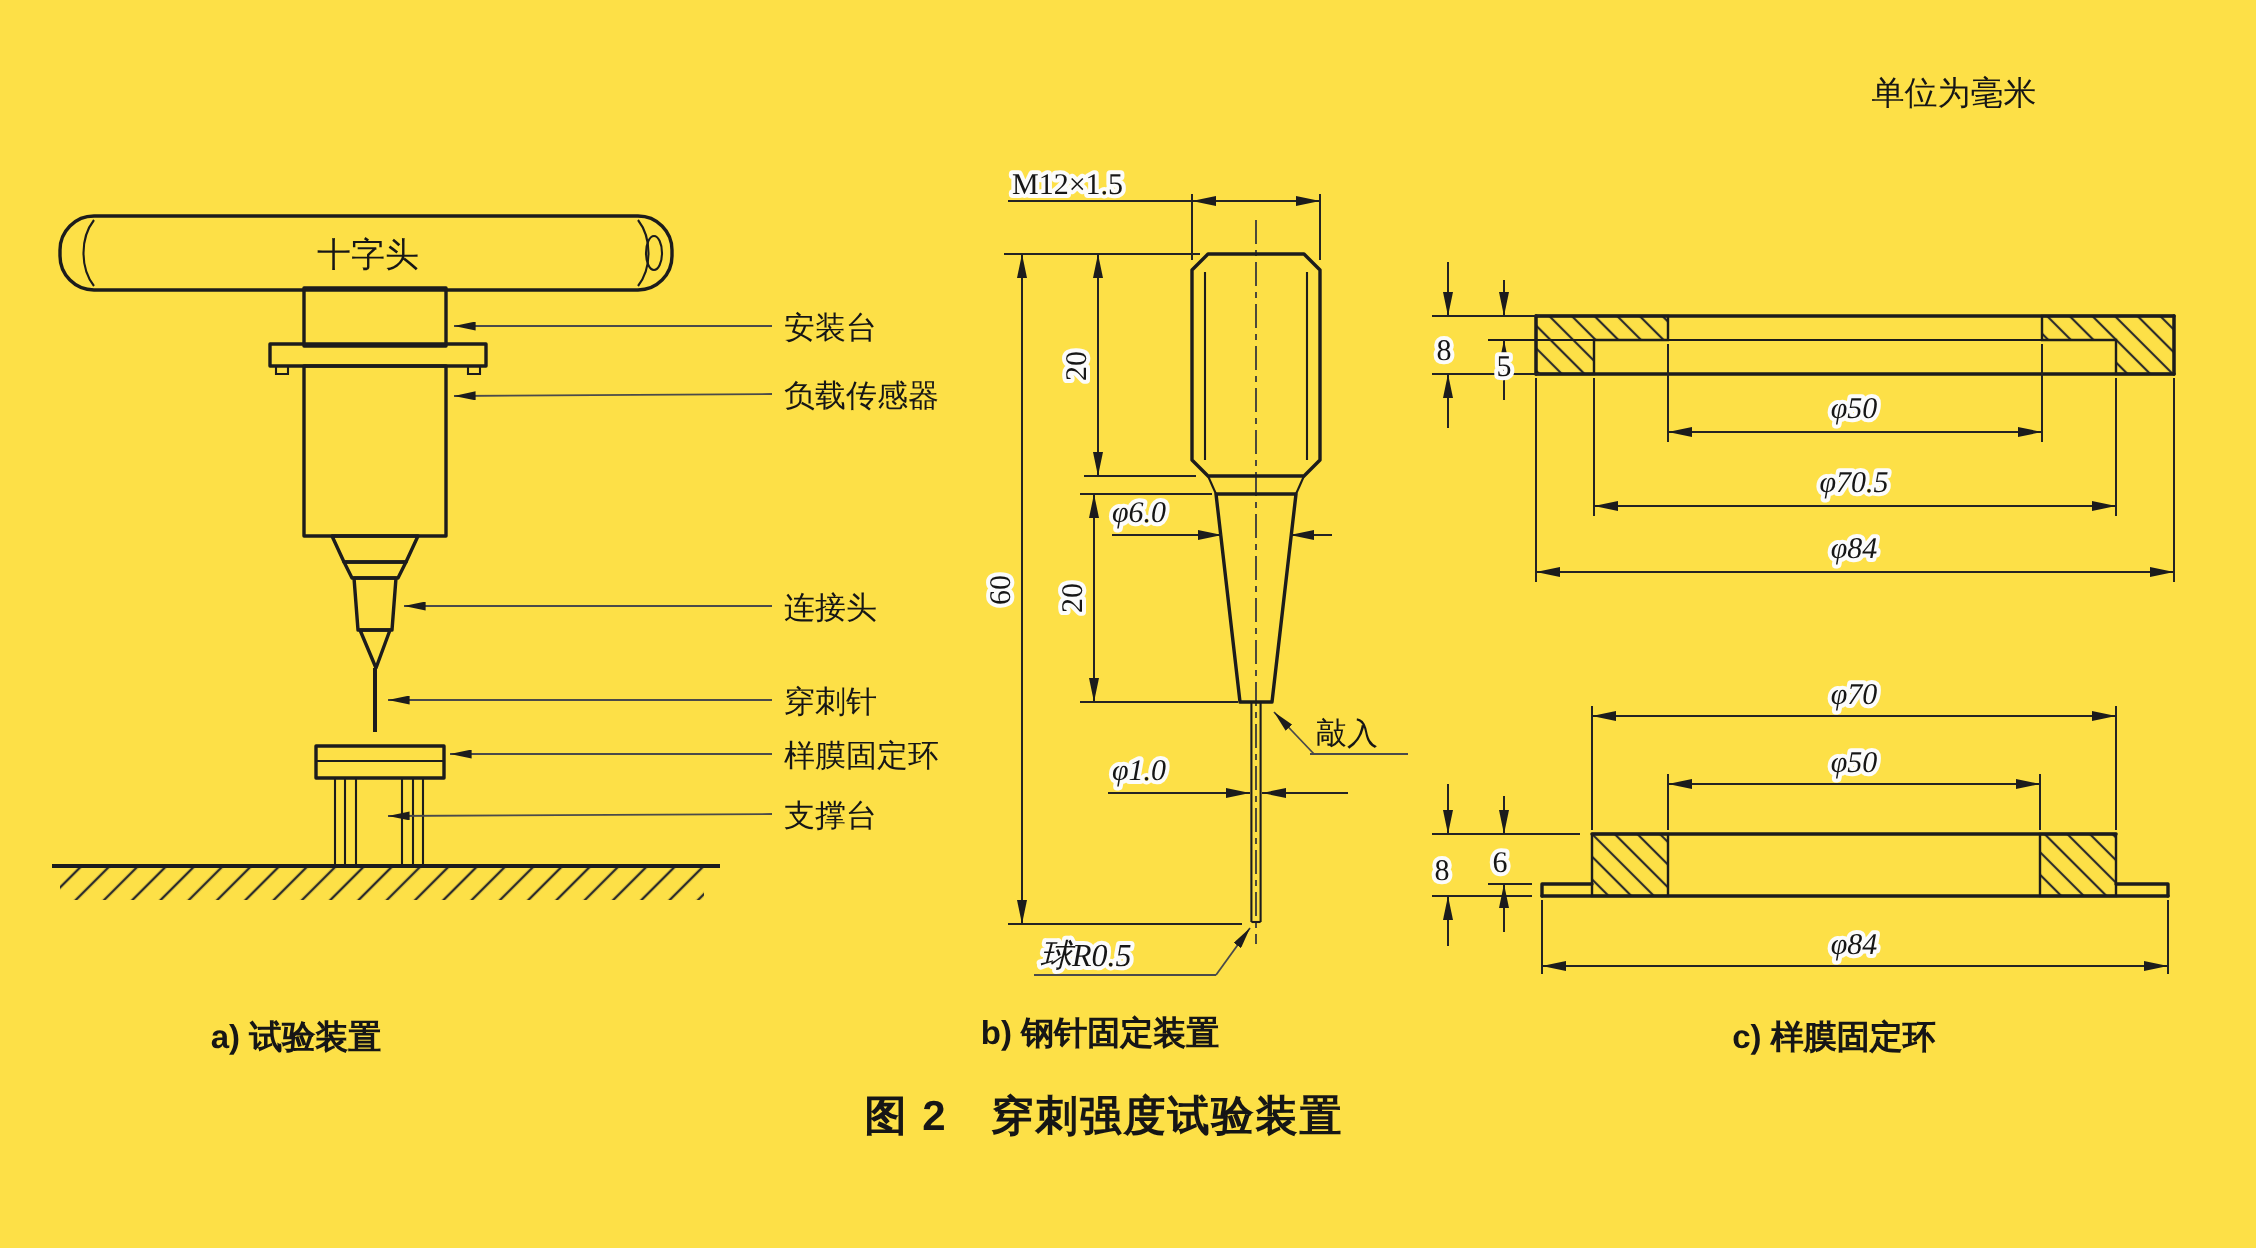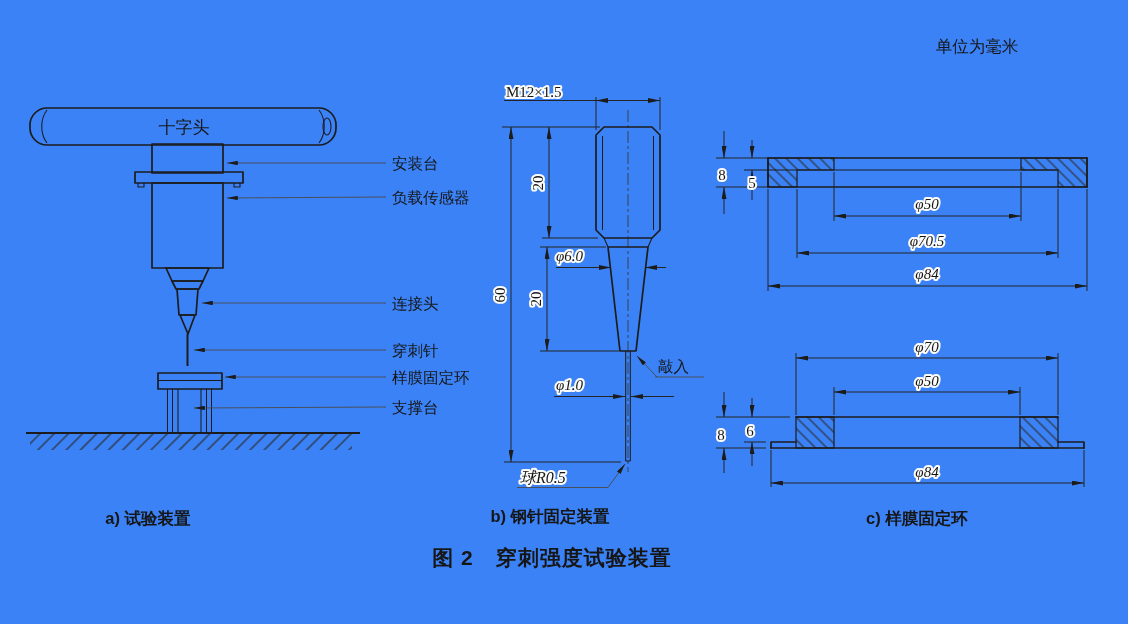--- a/index.html
+++ b/index.html
@@ -1,16 +1,16 @@
 <!DOCTYPE html>
 <html><head>
 <meta charset="utf-8">
 <style>
   html,body{margin:0;padding:0;background:#f4f4f2;}
-  #page{position:relative;width:1128px;height:624px;background:#3b82f6;overflow:hidden;
+  #page{position:relative;width:1128px;height:624px;background:#fde047;overflow:hidden;
         font-family:"Liberation Sans",sans-serif;}
   svg{position:absolute;left:0;top:0;}
   text{fill:#161616;}
   .zh{font:15.5px "Liberation Sans",sans-serif;}
   .dim{font:15px "Liberation Serif",serif;paint-order:stroke;stroke:#fcfcfb;stroke-width:4px;stroke-linejoin:round;}
   .it{font-style:italic;}
   .cap{font:600 16.5px "Liberation Sans",sans-serif;}
   .title{font:bold 21px "Liberation Sans",sans-serif;letter-spacing:1px;}
   .e{fill:none;stroke:#1c1c1c;stroke-width:1.7;stroke-linejoin:round;stroke-linecap:round;}
   .t{fill:none;stroke:#1c1c1c;stroke-width:1.05;}

